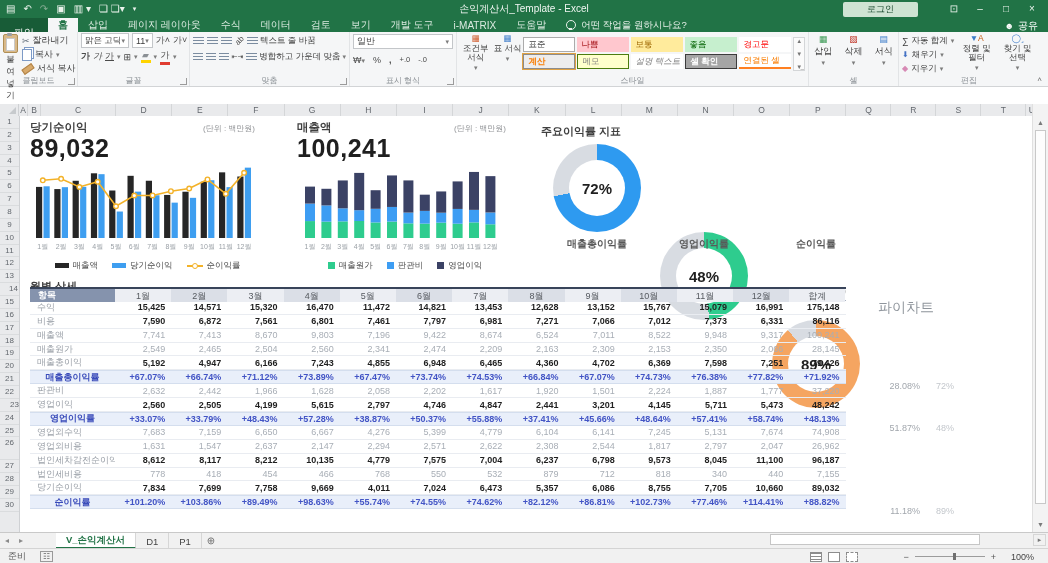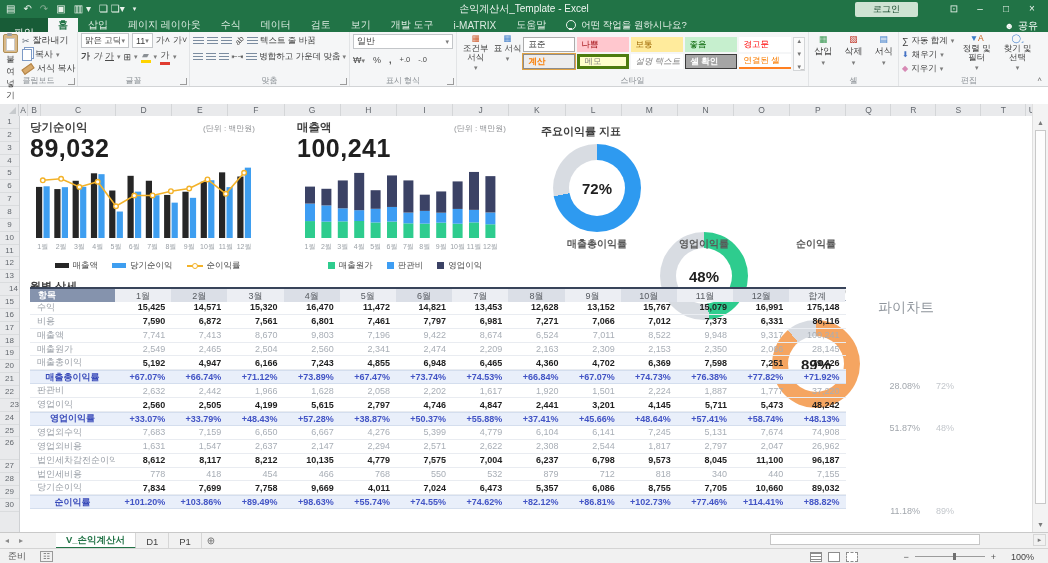--- a/index.html
+++ b/index.html
@@ -6,21 +6,21 @@
   .app{position:relative;width:1048px;height:563px;overflow:hidden;
        font-family:"Liberation Sans",sans-serif;-webkit-font-smoothing:antialiased;background:#fff}
   .abs{position:absolute}
 
   
   .titlebar{position:absolute;left:0;top:0;width:1048px;height:18px;background:#217346;color:#fff;font-size:10px}
   .qat{position:absolute;left:6px;top:2px;display:flex;gap:8px;align-items:center;color:#eaf3ec;font-size:10px}
   .qat span{line-height:14px}
   .win-title{position:absolute;left:0;right:0;top:2px;text-align:center;font-size:10px;color:#f0f6f2}
   .login{position:absolute;right:130px;top:2px;background:#cfe3d3;color:#17472c;font-size:9px;
-         padding:1px 18px;border-radius:2px}
+         padding:1px 24px;border-radius:2px}
   .winbtns{position:absolute;right:4px;top:0;display:flex;gap:2px;color:#eaf3ec}
   .winbtn{width:24px;height:17px;text-align:center;line-height:17px;font-size:10px}
 
   
   .tabrow{position:absolute;left:0;top:18px;width:1048px;height:14px;background:#217346;display:flex;align-items:stretch;font-size:10px}
   .rtab{padding:0 10px;color:#dcebe1;display:flex;align-items:center}
   .rtab.file{background:#185c37;color:#fff;padding:15px 14px}
   .rtab.active{background:#f5f6f7;color:#217346;font-weight:bold}
   .ask{display:flex;align-items:center;gap:5px;color:#e8f1ea;padding:0 10px;font-size:9.5px}
   .bulb{width:8px;height:8px;border:1px solid #e8f1ea;border-radius:50%;position:relative}
@@ -46,21 +46,21 @@
   .brushic{width:10px;height:4px;background:#d7a96a;border:1px solid #b3854a;transform:rotate(-35deg)}
   .ubar{display:block;height:3px;margin-top:0}
   .galwrap{display:grid;grid-template-columns:repeat(5,52px);grid-auto-rows:15px;gap:2px;margin-top:3px}
   .galitem{font-size:8.5px;display:flex;align-items:center;padding-left:4px;box-sizing:border-box;background:#fff}
   .sg-normal{border:1px solid #ababab;color:#444}
   .sg-bad{background:#ffc7ce;color:#9c0006}
   .sg-neutral{background:#ffeb9c;color:#9c6500}
   .sg-good{background:#c6efce;color:#006100}
   .sg-warn{color:#ff0000}
   .sg-calc{background:#ededed;color:#fa7d00;font-weight:bold;border:1px solid #8c8c8c;box-shadow:0 0 0 1px #e0a243}
-  .sg-memo{background:#ffffcc;border:3px solid #4d7c0f;color:#7f7f7f}
+  .sg-memo{background:#ffffcc;border:1px solid #4d7c0f;color:#7f7f7f}
   .sg-expl{color:#808080;font-style:italic}
   .sg-check{background:#a5a5a5;color:#fff;font-weight:bold;border:1px solid #3c3c3c}
   .sg-linked{color:#fa7d00;border-bottom:2px solid #ff8021}
   .galscroll{width:12px;display:flex;flex-direction:column;justify-content:space-between;align-items:center;
              border:1px solid #d4d6d8;background:#fbfbfb;color:#777;font-size:6px;margin-left:2px;margin-top:3px;height:32px}
   .twoline{width:40px;font-size:8.5px;line-height:9px;text-align:center}
   .chev{position:absolute;right:6px;bottom:2px;color:#6f6f6f;font-size:8px}
 
   
   .fbar{position:absolute;left:0;top:86px;width:1048px;height:18px;background:#f5f6f7;border-bottom:1px solid #d2d4d6;

